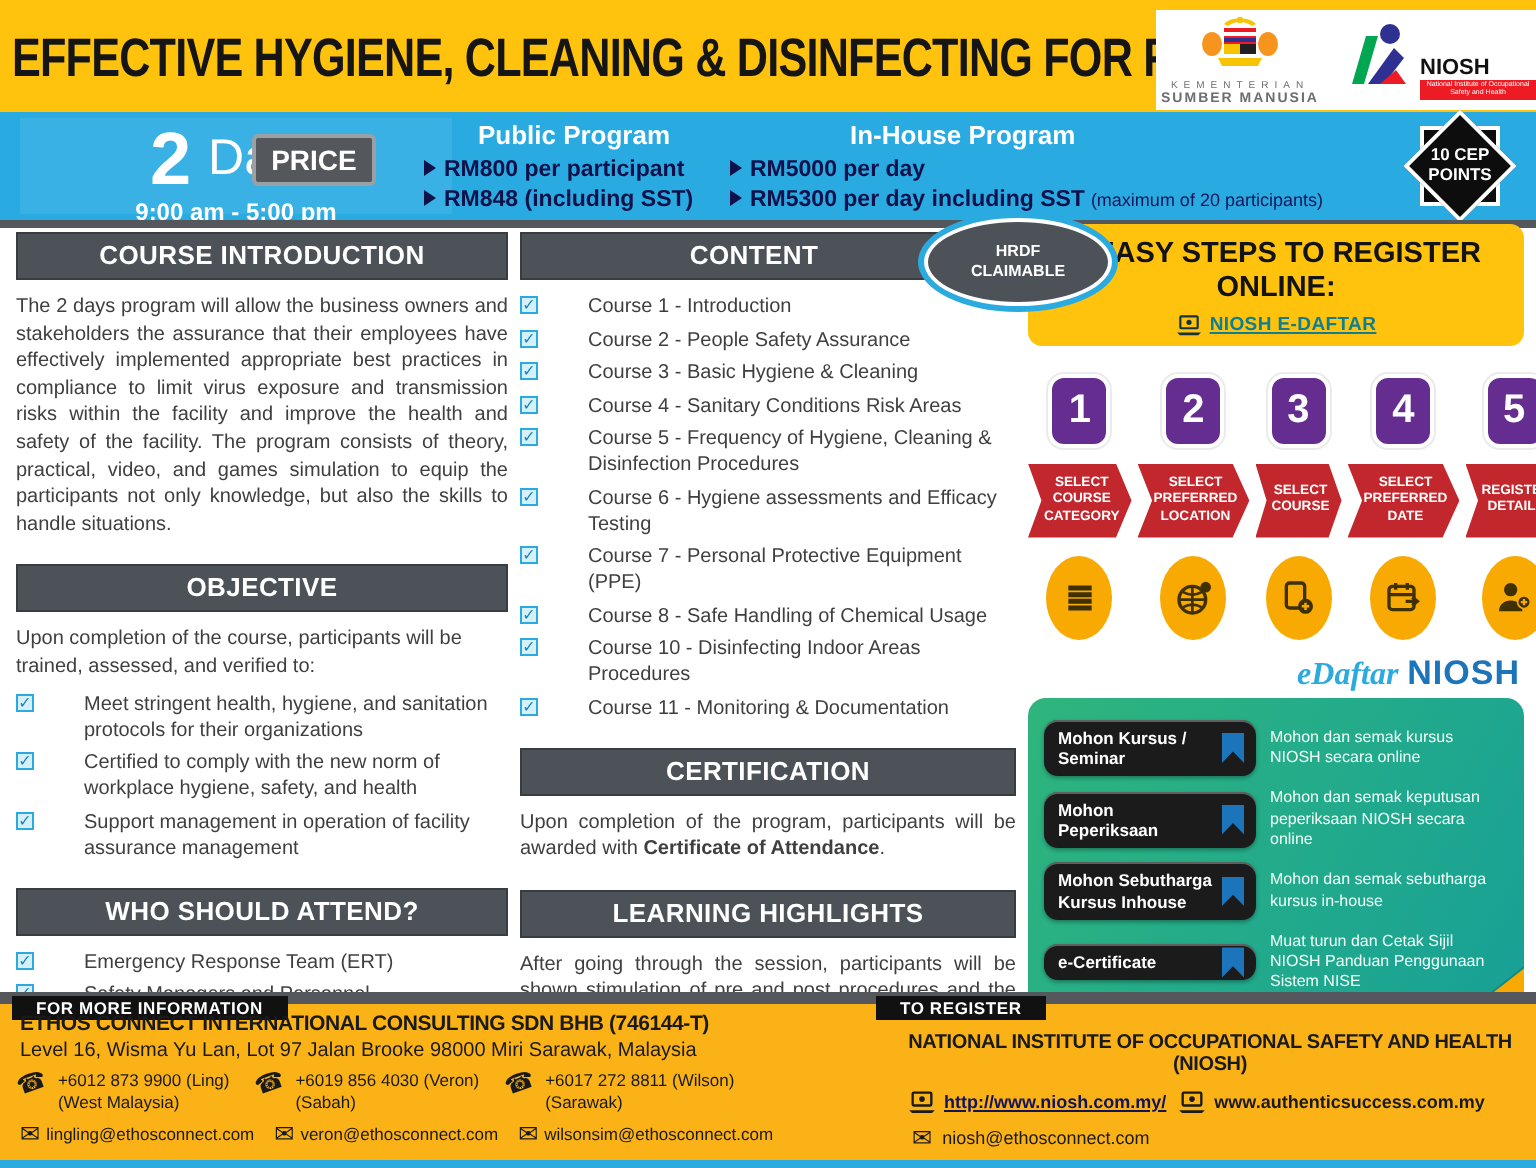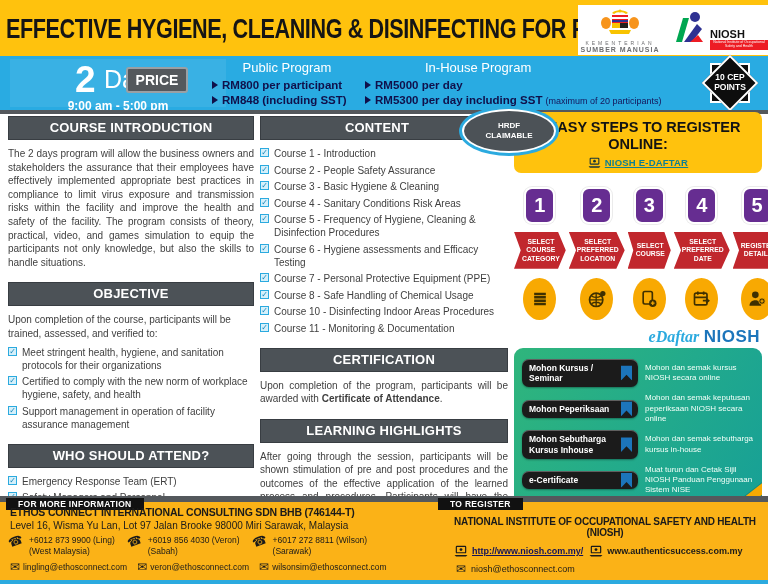--- a/index.html
+++ b/index.html
@@ -25,21 +25,21 @@
   .days-box { left:10px; top:3px; width:216px; height:48px; background:rgba(255,255,255,.08); text-align:center; }
   .days-line { line-height:1; margin-top:2px; }
   .days-num { font-size:37px; font-weight:bold; vertical-align:middle; }
   .days-word { font-size:25px; font-weight:400; vertical-align:middle; margin-left:4px; }
   .time-line { font-size:12px; font-weight:bold; margin-top:1px; }
   .price-btn { left:126px; top:11px; width:62px; background:#54585C; border:2px solid #9AA0A4; border-radius:3px;
                color:#fff; font-weight:bold; font-size:14px; text-align:center; padding:3px 0; }
   .program { top:4px; }
   .program-public { left:212px; width:150px; }
   .program-inhouse { left:365px; width:322px; }
-  .program-title { font-size:13px; font-weight:normal; text-align:center; margin-bottom:3px; }
+  .program-title { font-size:13px; font-weight:bold; text-align:center; margin-bottom:3px; }
   .program-inhouse .program-title { text-align:left; padding-left:60px; }
   .price-item { display:flex; align-items:baseline; color:#10104A; font-weight:bold; font-size:11.5px; line-height:1.3; }
   .tri { width:0; height:0; border-left:6px solid #10104A; border-top:4px solid transparent; border-bottom:4px solid transparent; margin-right:4px; flex:none; position:relative; top:0px; }
   .price-note { font-size:9px; font-weight:normal; color:#15155a; margin-left:3px; }
   .cep-badge { right:9px; top:2px; width:58px; height:50px; }
   .cep-sq { position:absolute; left:9px; top:5px; width:40px; height:40px; background:#0d0d0d; border:2px solid #fff; }
   .cep-sq.rot { transform:rotate(45deg); }
   .cep-text { position:absolute; inset:0; display:flex; flex-direction:column; align-items:center; justify-content:center;
               font-size:8.5px; font-weight:bold; line-height:1.15; z-index:2; color:#fff; }
   .divider { left:0; top:110px; width:768px; height:4px; background:#54585C; }
@@ -48,21 +48,21 @@
   .main { left:0; top:114px; width:768px; height:382px; background:#fff; }
   .col { position:absolute; }
   .col-left { left:8px; top:2px; width:246px; }
   .col-mid { left:260px; top:2px; width:248px; }
   .col-right { left:514px; top:-2px; width:248px; }
   .sec-header { background:#4C5257; border:1px solid #383d42; color:#fff; font-weight:bold; font-size:13px;
                 text-align:center; padding:3px 0 4px; margin-bottom:7px; letter-spacing:.2px; }
   .body-text { font-size:10px; color:#3f3f3f; line-height:1.36; text-align:justify; }
   .plain-text { font-size:10px; color:#3f3f3f; line-height:1.36; }
   .check-list { margin-top:5px; }
-  .check-item { display:flex; align-items:flex-start; font-size:10px; color:#3f3f3f; line-height:1.3; margin-bottom:3.5px; }
+  .check-item { display:flex; align-items:flex-start; font-size:10px; color:#3f3f3f; line-height:1.3; margin-bottom:3.5px;gap:20px; }
   .cb { flex:none; display:inline-block; width:9px; height:9px; border:1px solid #2BAADF; background:#D6F0FA;
         color:#1887BC; font-size:8px; line-height:8px; text-align:center; margin:1px 5px 0 0; }
   .cb::before { content:"✓"; }
   .mt14 { margin-top:13px; }
   .bold { font-weight:bold; }
 
   
   .hrdf { left:462px; top:-5px; width:94px; height:44px; background:#4C5257; border:2px solid #fff; border-radius:50%;
           box-shadow:0 0 0 3px #2BAADF; display:flex; flex-direction:column; align-items:center; justify-content:center;
           color:#fff; font-size:8px; font-weight:bold; line-height:1.25; z-index:6; }
@@ -81,21 +81,21 @@
                 clip-path:polygon(0 0,85% 0,100% 50%,85% 100%,0 100%,13% 50%); }
   .step-oval { width:33px; height:42px; margin:9px auto 0; background:#F8A902; border-radius:50%;
                display:flex; align-items:center; justify-content:center; }
   .step-oval svg { width:20px; height:20px; }
   .edaftar-title { text-align:right; margin-top:8px; padding-right:2px; line-height:1; }
   .edaftar-script { font-family:"Liberation Serif", serif; font-style:italic; font-weight:bold; font-size:16px; color:#2BAADF; }
   .edaftar-niosh { font-size:17px; font-weight:bold; color:#1C75BB; letter-spacing:.5px; }
   .green-panel { position:relative; margin-top:3px; border-radius:9px; padding:5px 0 4px;
                  background:linear-gradient(120deg,#2FB57C 0%,#22AA8C 55%,#17A096 100%); overflow:hidden; }
   .service-row { display:flex; align-items:center; gap:7px; margin:6px 8px; }
-  .service-btn { position:relative; flex:none; width:116px; background:#1b1b1b; border-radius:7px; color:#fff;
+  .service-btn { position:relative; flex:none; width:106px; background:#1b1b1b; border-radius:7px; color:#fff;
                  font-size:8.5px; font-weight:bold; line-height:1.2; text-align:left; padding:4px 20px 4px 7px;
                  box-shadow:inset 0 1px 0 rgba(255,255,255,.3), 0 1px 2px rgba(0,0,0,.35); border:0; font-family:inherit; }
   .ribbon { position:absolute; right:6px; top:50%; transform:translateY(-50%); width:11px; height:15px; background:#1C75BB;
             clip-path:polygon(0 0,100% 0,100% 100%,50% 62%,0 100%); }
   .service-desc { color:#F2FFF8; font-size:8px; line-height:1.3; }
   .pencil { position:absolute; right:-10px; bottom:0px; width:52px; height:9px; background:#F8A902;
             transform:rotate(-38deg); border-radius:2px; box-shadow:0 0 0 1px rgba(0,0,0,.15); }
   .partner-block { display:flex; align-items:center; justify-content:center; gap:8px; margin-top:8px; }
   .ethos-mark { text-align:center; }
   .ethos-caption { font-size:7.5px; font-weight:bold; letter-spacing:1.5px; margin-top:1px; }

